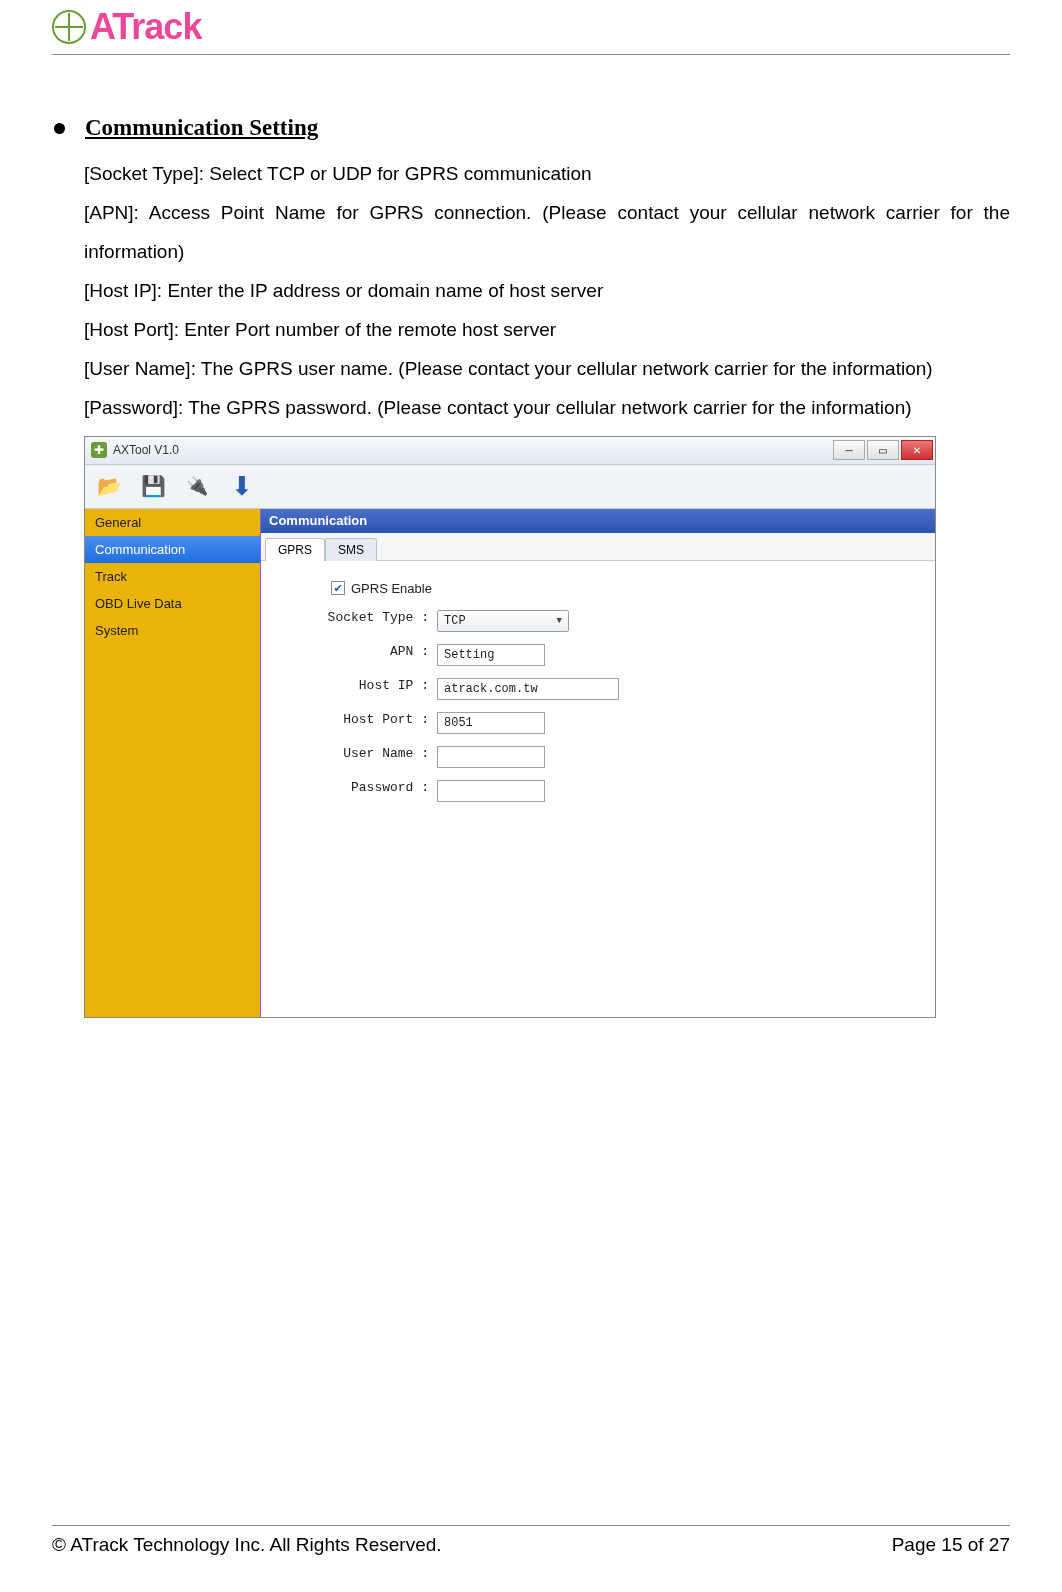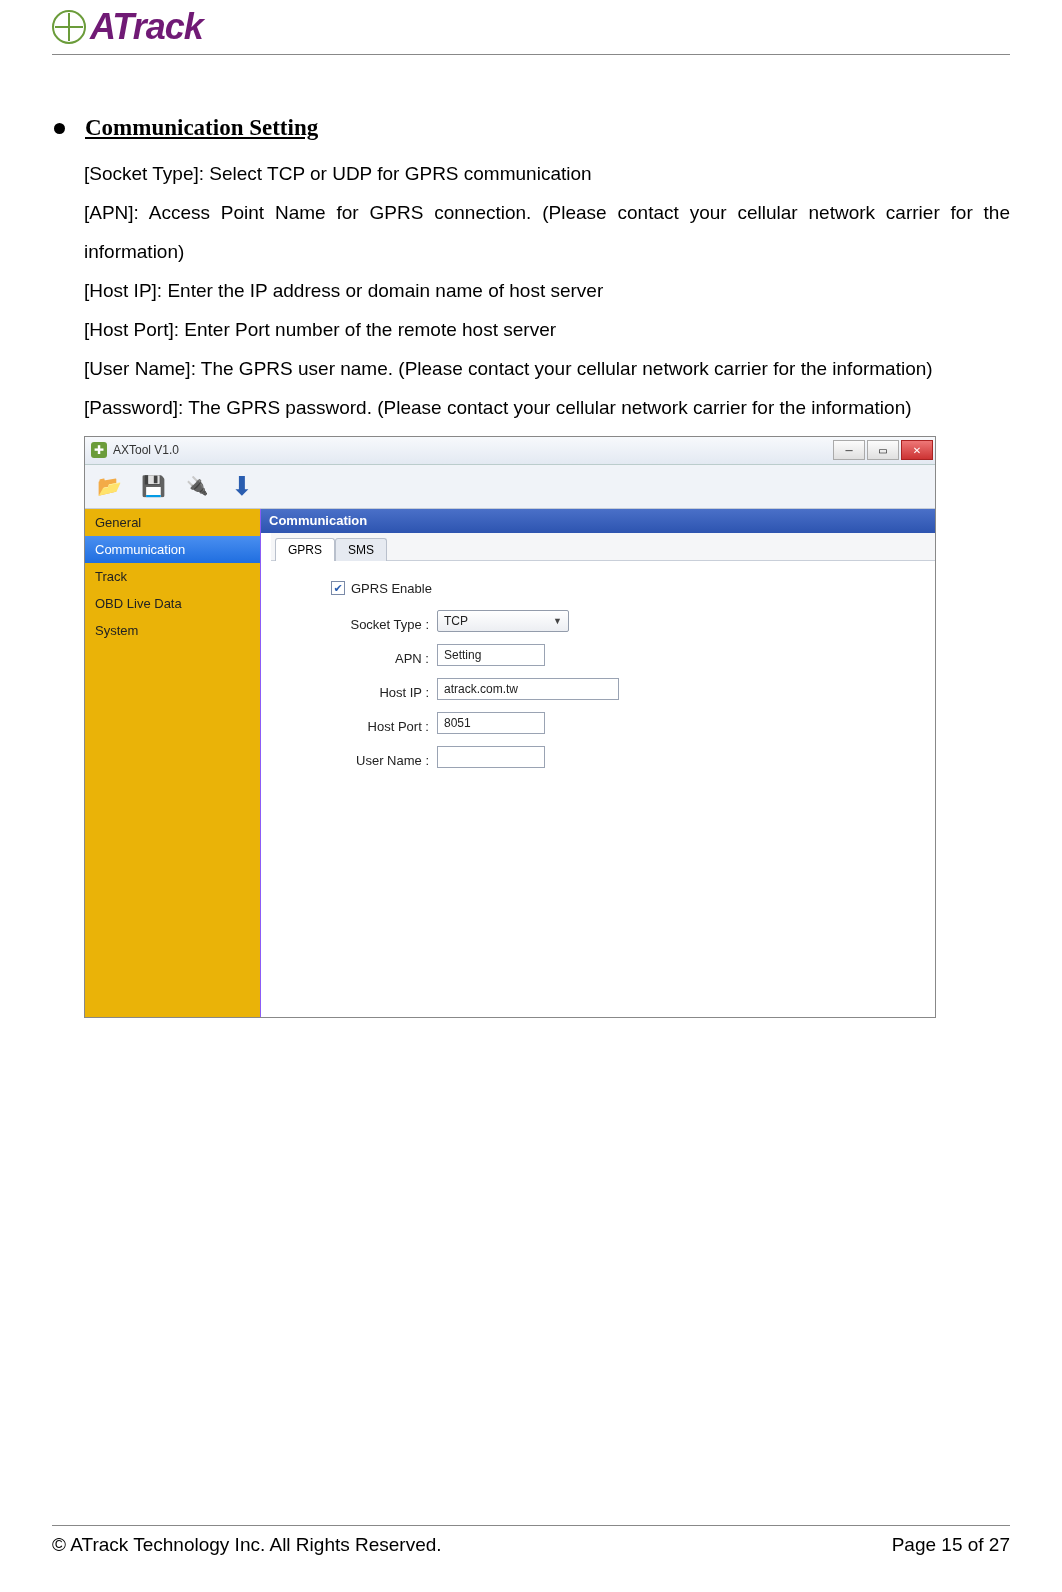--- a/index.html
+++ b/index.html
@@ -34,22 +34,21 @@
     .logo-mark::before, .logo-mark::after {
       content: '';
       position: absolute;
       background: #6b9c3a;
     }
     .logo-mark::before { width: 2px; height: 28px; }
     .logo-mark::after { width: 28px; height: 2px; }
     .logo-text {
       font-size: 36px;
       font-weight: bold;
-      font-style: italic;
-      color: #701a75;
+      color: #ec4899;
       letter-spacing: -1px;
     }
     .confidential {
       font-size: 20px;
       font-weight: bold;
       color: #000;
       padding-top: 14px;
     }
     .body-content {
       padding-top: 60px;
@@ -175,42 +174,42 @@
       padding-left: 8px;
       line-height: 24px;
     }
     .subtabs {
       display: flex;
       background: #f5f6f8;
       border-bottom: 1px solid #c9cfd9;
       padding-top: 4px;
       padding-left: 4px;
       gap: 0;
-      margin-left: 10px;
     }
     .subtab {
       padding: 4px 12px;
       font-size: 12px;
       border: 1px solid #b9c0cc;
       border-bottom: none;
       background: #e6eaf1;
       position: relative;
       top: 1px;
       border-radius: 3px 3px 0 0;
     }
     .subtab.active { background: #fff; }
     .form-area {
       padding: 20px 16px;
       font-size: 13px;
       color: #222;
     }
     .form-row {
       display: flex;
-      align-items: flex-end;
+      align-items: flex-start;
       margin-bottom: 12px;
+      font-family: Liberation Mono, monospace;
     }
     .form-label {
       width: 160px;
       text-align: right;
       padding-right: 8px;
     }
     .checkbox-row {
       padding-left: 54px;
       margin-bottom: 14px;
       display: flex;
@@ -335,20 +334,24 @@
             <div class="txtfield txt-md">atrack.com.tw</div>
           </div>
           <div class="form-row">
             <div class="form-label">Host Port :</div>
             <div class="txtfield txt-sm">8051</div>
           </div>
           <div class="form-row">
             <div class="form-label">User Name :</div>
             <div class="txtfield txt-sm"></div>
           </div>
+          <div class="form-row">
+            <div class="form-label">Password :</div>
+            <div class="txtfield txt-sm"></div>
+          </div>
         </div>
       </div>
     </div>
   </div>
 </div>
 
 <div class="page-footer">
   <div>© ATrack Technology Inc. All Rights Reserved.</div>
   <div>Page 15 of 27</div>
 </div>

